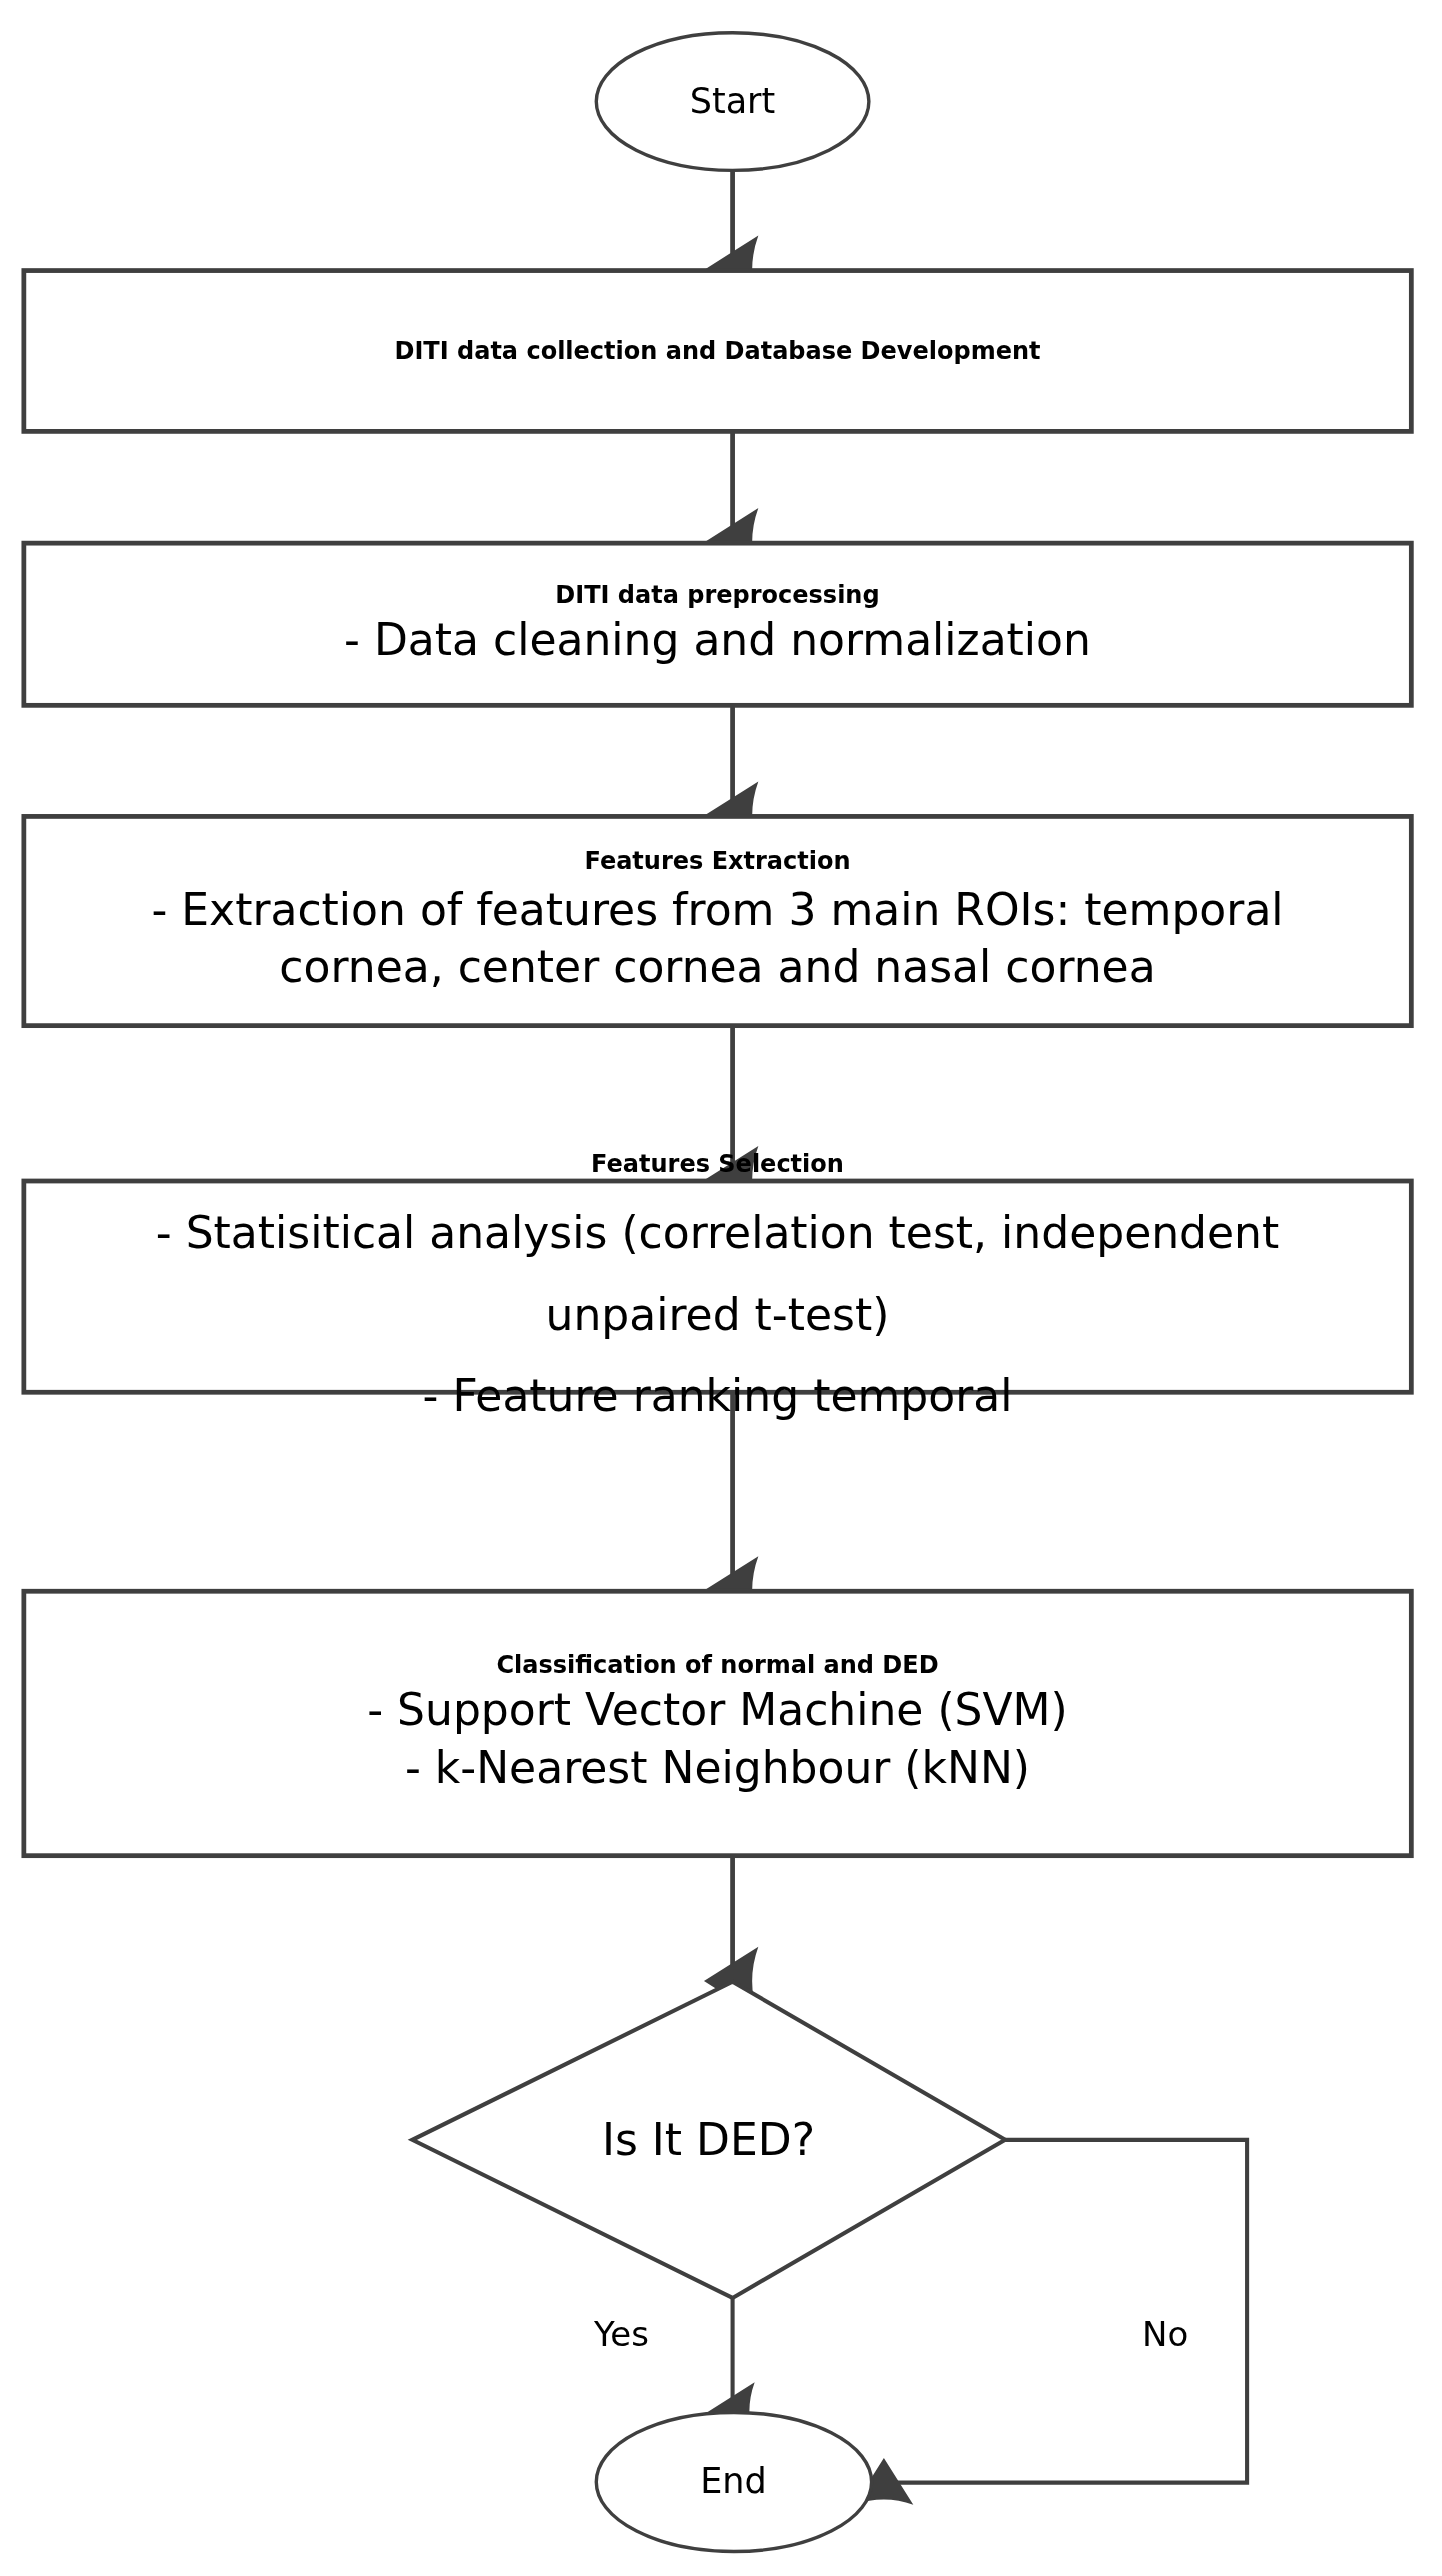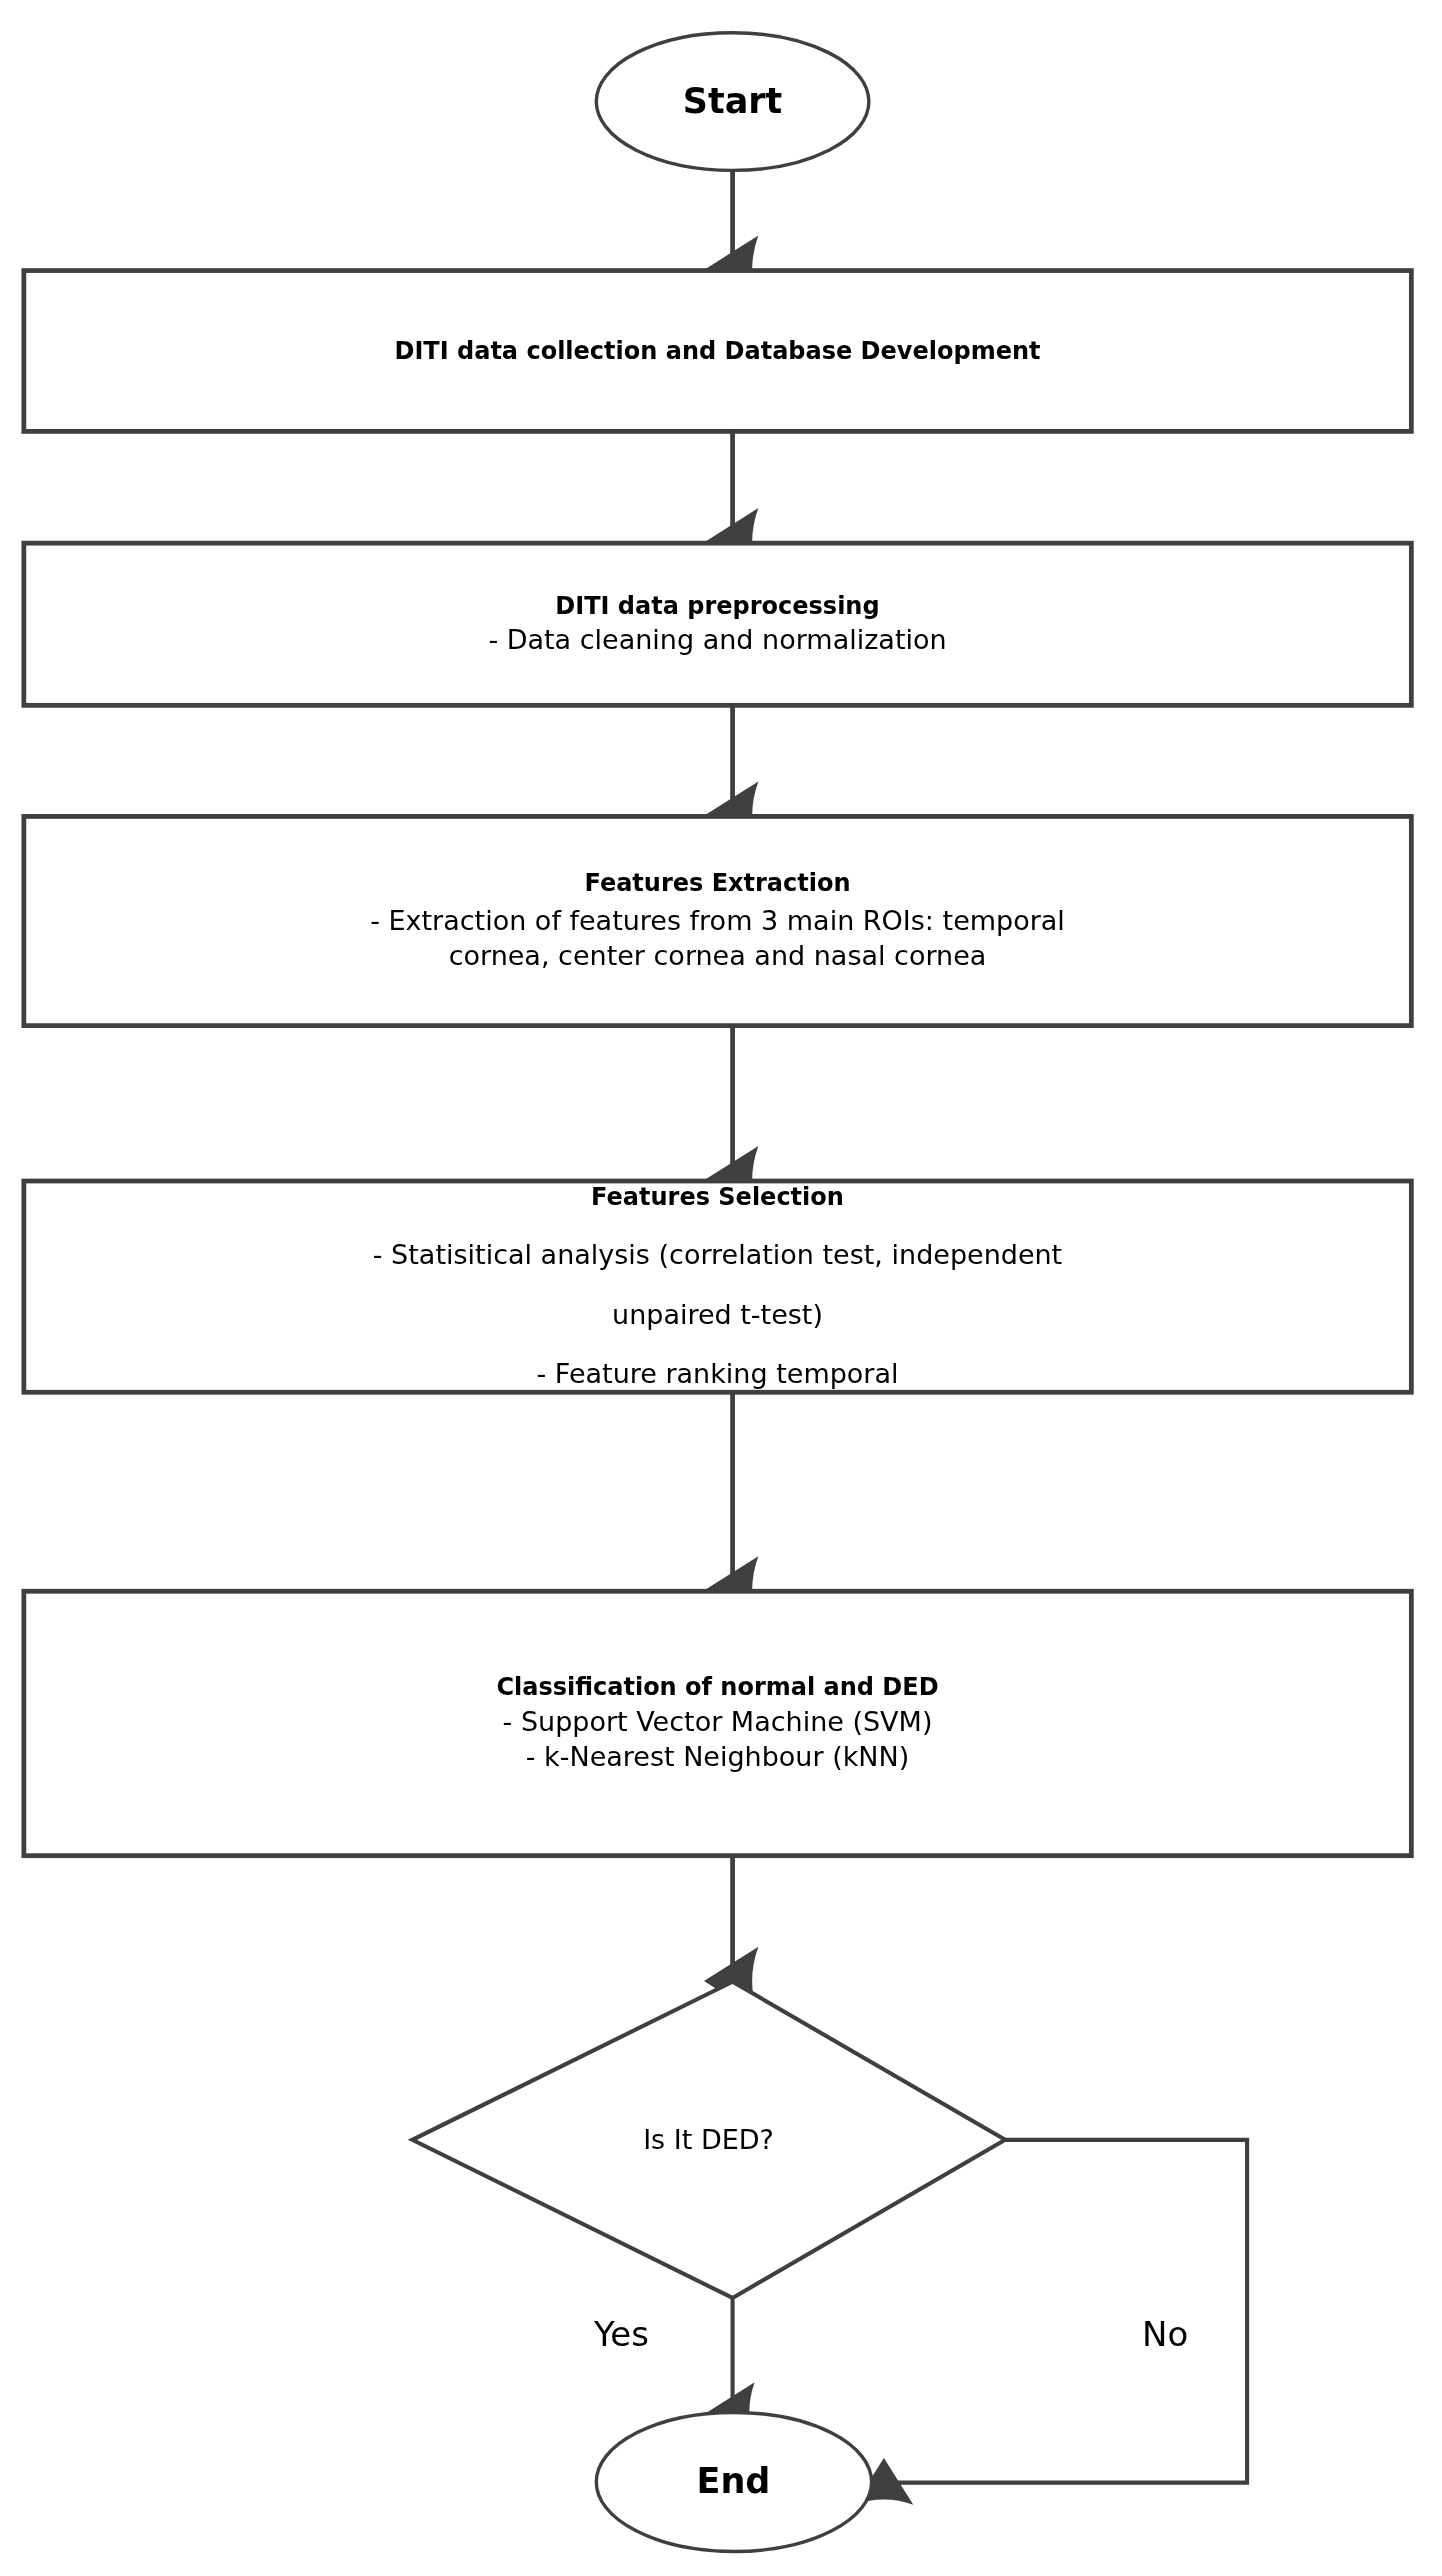--- a/index.html
+++ b/index.html
@@ -31,29 +31,29 @@
     flex-direction: column;
     align-items: center;
     justify-content: center;
     text-align: center;
     color: #000000;
     line-height: 1.30;
     box-sizing: border-box;
   }
   .fc-terminal-label {
     font-size: 35px;
-    font-weight: 700;
+    font-weight: 400;
   }
   .node-title {
     font-size: 24px;
     font-weight: 700;
     white-space: nowrap;
   }
   .node-line {
-    font-size: 27px;
+    font-size: 44px;
     font-weight: 400;
   }
   .edge-label {
     position: absolute;
     font-size: 34px;
     font-weight: 400;
     color: #000000;
     white-space: nowrap;
   }
   .spacer-sm { height: 4.1px; }

